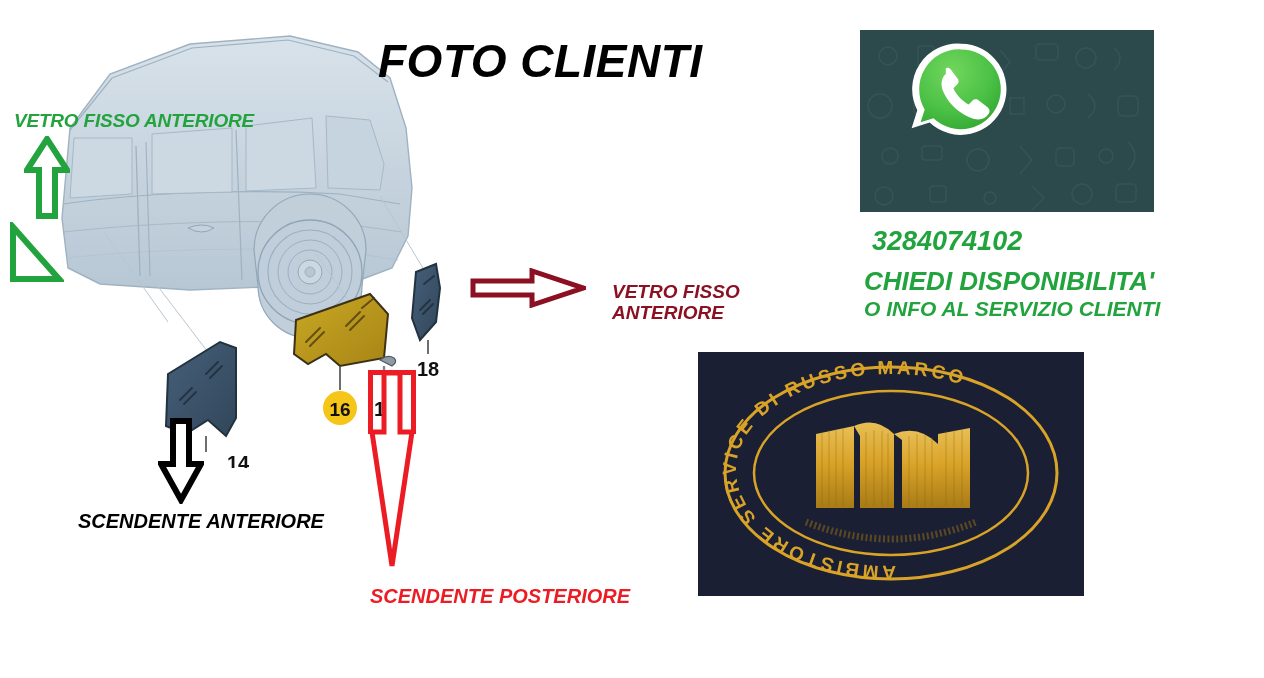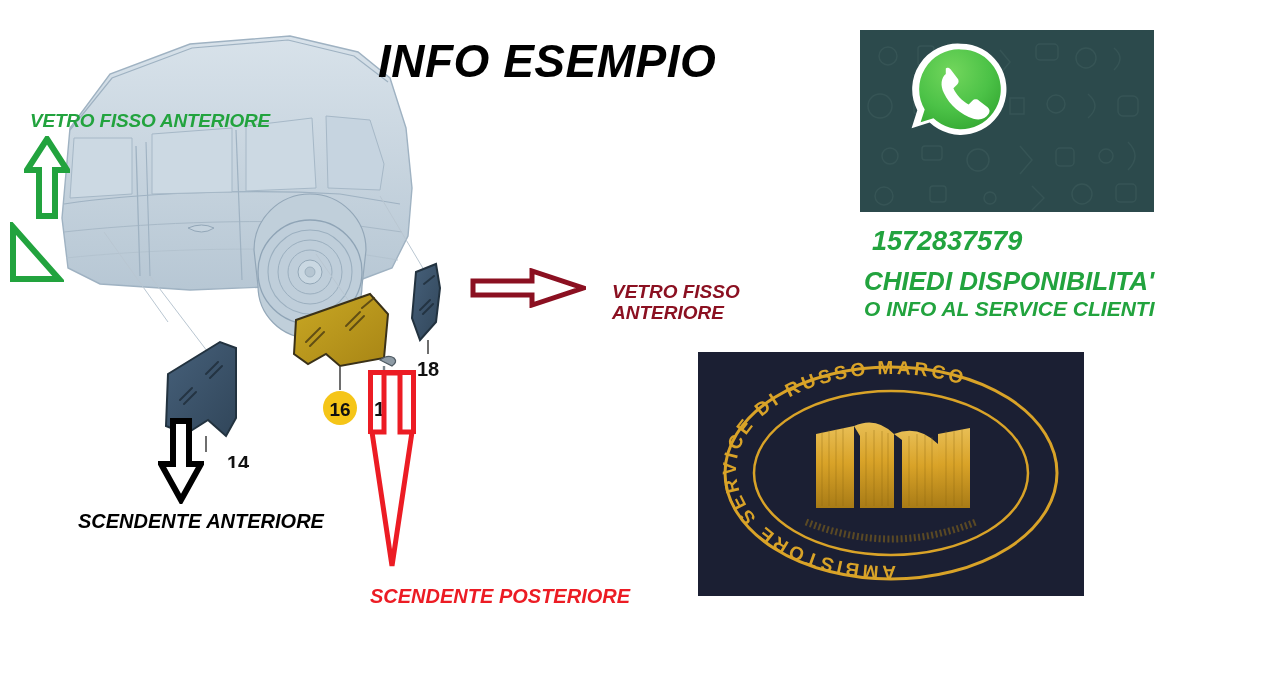--- a/index.html
+++ b/index.html
@@ -52,21 +52,20 @@
     font-style: italic;
     white-space: nowrap;
     line-height: 1.12;
   }
   #lbl-vfa {
     left: 14px;
     top: 110px;
     font-size: 19px;
     color: #22A33E;
     letter-spacing: -0.2px;
-    margin-left: 16px;
   }
   #lbl-vfp {
     left: 612px;
     top: 281px;
     font-size: 19px;
     color: #8B1021;
   }
   #lbl-sa {
     left: 78px;
     top: 510px;
@@ -307,21 +306,21 @@
       <path d="M15 3 L31 3 L31 46 L43 46 L23 82 L3 46 L15 46 Z" fill="#ffffff" stroke="#000000" stroke-width="6" stroke-linejoin="miter"></path>
     </svg>
   </div>
 
   <div class="arrow" id="arrow-red-down">
     <svg width="48" height="200" viewBox="0 0 48 200" xmlns="http://www.w3.org/2000/svg">
       <path d="M16 3 L32 3 L32 62 L44 62 L24 196 L4 62 L16 62 Z" fill="#ffffff" stroke="#EC1C24" stroke-width="5" stroke-linejoin="miter"></path>
     </svg>
   </div>
 
-  <div class="lbl" id="foto-esempio">INFO ESEMPIO</div>
+  <div class="lbl" id="foto-esempio">FOTO CLIENTI</div>
 
   <div class="lbl" id="lbl-vfa">VETRO FISSO ANTERIORE</div>
 
   <div class="lbl" id="lbl-vfp">
     <div>VETRO FISSO</div>
     <div>ANTERIORE</div>
   </div>
 
   <div class="lbl" id="lbl-sa">SCENDENTE ANTERIORE</div>
 
@@ -372,23 +371,23 @@
       <path d="M60 6 a48 48 0 1 1 -33 83 l-19 6 6 -19 A48 48 0 0 1 60 6 Z" fill="#FFFFFF"></path>
       <path d="M60 12 a42 42 0 1 1 -29 72.5 l-13.5 4.2 4.3 -13.4 A42 42 0 0 1 60 12 Z" fill="url(#waGrad)"></path>
 
       <path d="M44 38 c-5 4 -6 12 -2 20 c6 13 18 23 31 27 c7 2 13 0 16 -5
                c2 -3 1 -5 -1 -7 l-9 -7 c-2 -2 -5 -2 -7 0 l-4 4 c-7 -4 -13 -10 -16 -17
                l4 -4 c2 -2 2 -5 0 -7 l-7 -9 c-2 -2 -4 -2 -5 -1 Z" fill="#FFFFFF"></path>
     </svg>
 
   </div>
 
-  <div id="phone-number">1572837579</div>
+  <div id="phone-number">3284074102</div>
   <div id="contact-line-1">CHIEDI DISPONIBILITA'</div>
-  <div id="contact-line-2">O INFO AL SERVICE CLIENTI</div>
+  <div id="contact-line-2">O INFO AL SERVIZIO CLIENTI</div>
 
   <div id="shop-logo">
     <svg width="386" height="244" viewBox="0 0 386 244" xmlns="http://www.w3.org/2000/svg">
       <defs>
         <linearGradient id="goldGrad" x1="0" y1="0" x2="0" y2="1">
           <stop offset="0%" stop-color="#E8BE55"></stop>
           <stop offset="45%" stop-color="#D9A328"></stop>
           <stop offset="100%" stop-color="#A87B16"></stop>
         </linearGradient>
         <path id="ringPath" d="M 193 214 a 155 96 0 1 1 0.1 0" fill="none"></path>

